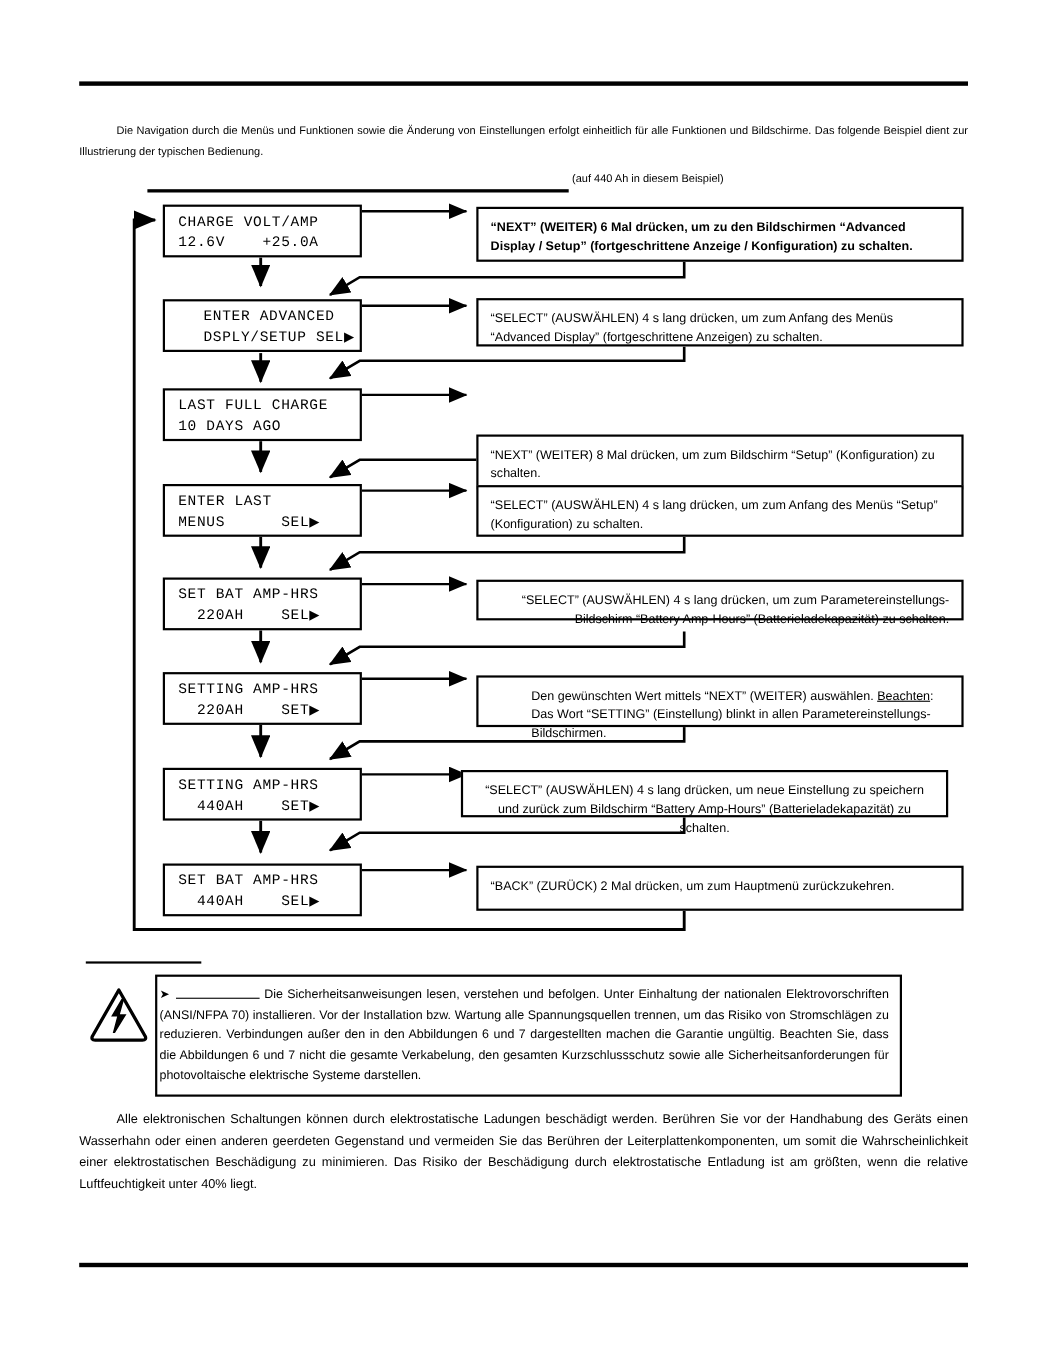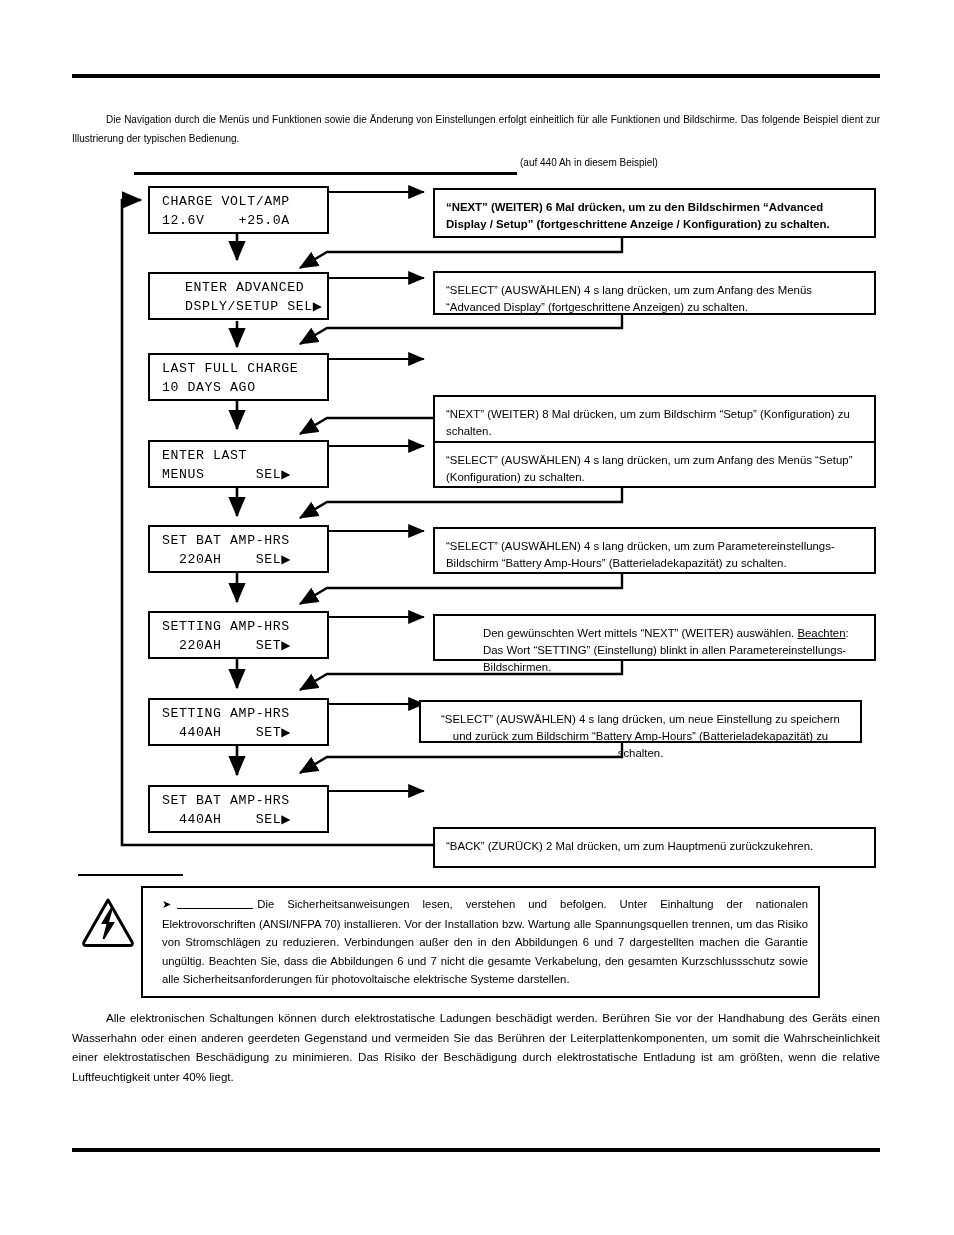--- a/index.html
+++ b/index.html
@@ -141,21 +141,21 @@
     height: 52px;
   }
   .warn-box {
     position: absolute;
     left: 61px;
     top: 0;
     width: 679px;
     box-sizing: border-box;
     border: 2.5px solid #000;
     background: #fff;
-    padding: 7px 10px 7px 19px;
+    padding: 7px 10px 7px 2px;
     font-size: 11.3px;
     line-height: 18.6px;
     text-align: justify;
   }
   .warn-box .bullet {
     font-family: "DejaVu Sans", sans-serif;
     font-size: 11px;
     padding-right: 4px;
   }
   .warn-box .blank {
@@ -271,33 +271,33 @@
 </div>
 
 <div class="desc-box" style="left:433px; top:355px; height:50px;margin-top:40px;">
   <span>“NEXT” (WEITER) 8 Mal drücken, um zum Bildschirm “Setup” (Konfiguration) zu schalten.</span>
 </div>
 
 <div class="desc-box" style="left:433px; top:441px; height:47px;">
   <span>“SELECT” (AUSWÄHLEN) 4 s lang drücken, um zum Anfang des Menüs “Setup” (Konfiguration) zu schalten.</span>
 </div>
 
-<div class="desc-box" style="left:433px; top:527px; height:47px;">
+<div class="desc-box" style="left:433px; top:527px; height:37px;text-align:right;">
   <span>“SELECT” (AUSWÄHLEN) 4 s lang drücken, um zum Parametereinstellungs-Bildschirm “Battery Amp-Hours” (Batterieladekapazität) zu schalten.</span>
 </div>
 
 <div class="desc-box" style="left:433px; top:614px; height:47px;padding-left:48px;">
   <span id="desc6">Den gewünschten Wert mittels “NEXT” (WEITER) auswählen. <u>Beachten</u>: Das Wort “SETTING” (Einstellung) blinkt in allen Parametereinstellungs-Bildschirmen.</span>
 </div>
 
 <div class="desc-box" style="left:419px; top:700px; height:43px;text-align:center;">
   <span>“SELECT” (AUSWÄHLEN) 4 s lang drücken, um neue Einstellung zu speichern und zurück zum Bildschirm “Battery Amp-Hours” (Batterieladekapazität) zu schalten.</span>
 </div>
 
-<div class="desc-box" style="left:433px; top:787px; height:41px;margin-top:40px;">
+<div class="desc-box" style="left:433px; top:787px; height:41px;">
   <span>“BACK” (ZURÜCK) 2 Mal drücken, um zum Hauptmenü zurückzukehren.</span>
 </div>
 
 <div class="rule-short"></div>
 
 <div class="warn-wrap">
   <svg class="warn-icon" viewBox="0 0 56 52">
     <path d="M28 4 L52 46 Q53.5 49.5 49.5 49.5 L6.5 49.5 Q2.5 49.5 4 46 Z" fill="none" stroke="#000" stroke-width="3" stroke-linejoin="round"></path>
     <path d="M30.5 12 L21 28 L26.5 28 L22.5 43 L24.5 43 L35 26 L29 26 L33 12 Z" fill="#000"></path>
   </svg>

